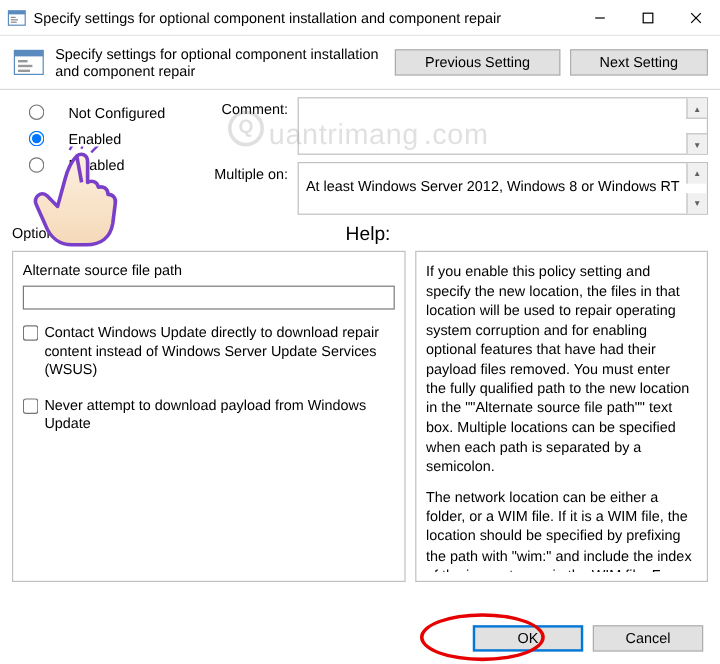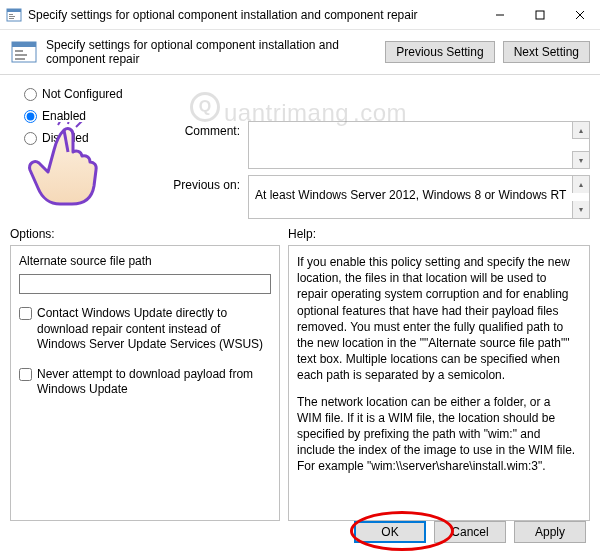--- a/index.html
+++ b/index.html
@@ -9,61 +9,61 @@
 .titlebar { height: 30px; display: flex; align-items: center; padding-left: 6px; border-bottom: 1px solid #e5e5e5; }
 .titlebar .icon { width: 16px; height: 16px; margin-right: 6px; }
 .titlebar .title { flex: 1; font-size: 12px; }
 .titlebar .winbtn { width: 40px; height: 30px; display: flex; align-items: center; justify-content: center; }
 .titlebar .winbtn svg { width: 10px; height: 10px; }
 
 
 .header { padding: 8px 10px 8px 10px; display: flex; align-items: center; gap: 8px; }
 .header .icon { width: 28px; height: 28px; }
 .header .subtitle { flex: 1; font-size: 12px; }
-.hbtn { border: 1px solid #adadad; background: #e1e1e1; height: 22px; padding: 0 10px; font-size: 12px; cursor: pointer; }
+.hbtn { border: 1px solid #adadad; background: #e1e1e1; height: 22px; padding: 0 24px; font-size: 12px; cursor: pointer; }
 
 .divider { height: 1px; background: #d9d9d9; margin: 0 0 6px 0; }
 
 
 .radios { display: flex; flex-direction: column; gap: 8px; padding: 6px 0 6px 14px; width: 128px; }
-.radios label { display: flex; align-items: flex-end; gap: 5px; font-size: 12px; cursor: pointer; }
+.radios label { display: flex; align-items: flex-start; gap: 20px; font-size: 12px; cursor: pointer; }
 .radios input { margin: 0; }
 
 .upper { display: flex; padding: 0 10px; gap: 12px; align-items: flex-start; }
-.upper-right { flex: 1; display: flex; flex-direction: column; gap: 6px; margin-top: 40px; }
+.upper-right { flex: 1; display: flex; flex-direction: column; gap: 6px; }
 .field-row { display: flex; gap: 8px; align-items: flex-start; }
 .field-row .lab { width: 90px; text-align: right; padding-top: 3px; font-size: 12px; }
 .comment-box { flex: 1; height: 48px; border: 1px solid #c0c0c0; background: #fff; position: relative; }
 .comment-box .scroll-up, .comment-box .scroll-dn, .supported-box .dd { position: absolute; right: 0; width: 17px; height: 17px; background: #f0f0f0; border-left: 1px solid #c0c0c0; display:flex; align-items:center; justify-content:center; font-size:8px; color:#606060;}
 .comment-box .scroll-up { top:0; border-bottom:1px solid #c0c0c0;}
 .comment-box .scroll-dn { bottom:0; border-top:1px solid #c0c0c0;}
 .supported-box { flex: 1; height: 44px; border: 1px solid #c0c0c0; background: #fff; padding: 12px 20px 4px 6px; font-size: 12px; position: relative; }
 .supported-box .dd { top:0; height:17px;}
 .supported-box .dd2 { position:absolute; right:0; bottom:0; width:17px; height:17px; background:#f0f0f0; border-left:1px solid #c0c0c0; display:flex; align-items:center; justify-content:center; font-size:8px; color:#606060;}
 
 
 .labels-row { display: flex; padding: 8px 10px 4px 10px; }
 .labels-row .l1 { width: 278px; font-size: 12px; }
-.labels-row .l2 { flex:1; font-size: 12px; }
+.labels-row .l2 { flex:1; font-size: 16px; }
 
 
 .lower { display: flex; padding: 0 10px; gap: 8px; height: 276px; }
 .pane { border: 1px solid #c0c0c0; background: #fff; padding: 8px 8px; overflow: hidden; }
-.pane.left { width: 270px; }
+.pane.left { width: 328px; }
 .pane.right { flex: 1; display:flex; flex-direction:column; }
 .opt-label { font-size: 12px; margin-bottom: 6px; }
 .opt-input { width: 100%; height: 20px; border: 1px solid #7a7a7a; padding: 2px 4px; font-size: 12px; margin-bottom: 12px; }
 .chk-row { display: flex; align-items: flex-start; gap: 5px; margin-bottom: 14px; font-size: 12px; line-height: 1.3; }
 .chk-row input { margin-top: 1px; }
 .help-body { font-size: 12px; line-height: 1.35; overflow-y: auto; padding-right: 4px; flex:1; }
 .help-body p { margin-bottom: 10px; }
 
 
 .footer { position: absolute; bottom: 10px; right: 14px; display: flex; gap: 8px; }
-.fbtn { width: 72px; height: 22px; border: 1px solid #adadad; background: #e1e1e1; font-size: 12px; cursor: pointer; }
+.fbtn { width: 92px; height: 22px; border: 1px solid #adadad; background: #e1e1e1; font-size: 12px; cursor: pointer; }
 .fbtn.focus { border: 2px solid #0078d7; padding: 0; }
 
 
 .hand { position: absolute; left: 18px; top: 122px; pointer-events: none; }
 .hand svg { width: 90px; height: 100px; }
 
 
 .wm { position: absolute; left: 190px; top: 86px; opacity: 0.25; pointer-events: none; display:flex; align-items:center; gap:4px; }
 .wm .circ { width: 30px; height: 30px; border: 3px solid #888; border-radius: 50%; display:flex; align-items:center; justify-content:center; font-size:16px; font-weight:bold; color:#888; }
 .wm .txt { font-size: 24px; color:#888; font-weight:400; letter-spacing:0.5px;margin-top:13px;}
@@ -142,21 +142,21 @@
   </div>
   <div class="upper-right">
     <div class="field-row">
       <div class="lab">Comment:</div>
       <div class="comment-box">
         <span class="scroll-up">▴</span>
         <span class="scroll-dn">▾</span>
       </div>
     </div>
     <div class="field-row">
-      <div class="lab">Previous on:</div>
+      <div class="lab">Multiple on:</div>
       <div class="supported-box">
         <span>At least Windows Server 2012, Windows 8 or Windows RT</span>
         <span class="dd">▴</span>
         <span class="dd2">▾</span>
       </div>
     </div>
   </div>
 </div>
 
 <div class="labels-row">
@@ -182,21 +182,20 @@
       <p>If you enable this policy setting and specify the new location, the files in that location will be used to repair operating system corruption and for enabling optional features that have had their payload files removed. You must enter the fully qualified path to the new location in the ""Alternate source file path"" text box. Multiple locations can be specified when each path is separated by a semicolon.</p>
       <p>The network location can be either a folder, or a WIM file. If it is a WIM file, the location should be specified by prefixing the path with "wim:" and include the index of the image to use in the WIM file. For example "wim:\\server\share\install.wim:3".</p>
 
     </div>
   </div>
 </div>
 
 <div class="footer">
   <button class="fbtn focus">OK</button>
   <button class="fbtn">Cancel</button>
-  <button class="fbtn">Apply</button>
 </div>
 
 <div class="wm">
   <span class="circ">Q</span>
   <span class="txt">uantrimang</span>
   <span class="txt">.com</span>
 </div>
 
 <div class="hand">
   <svg viewBox="0 0 90 100">

